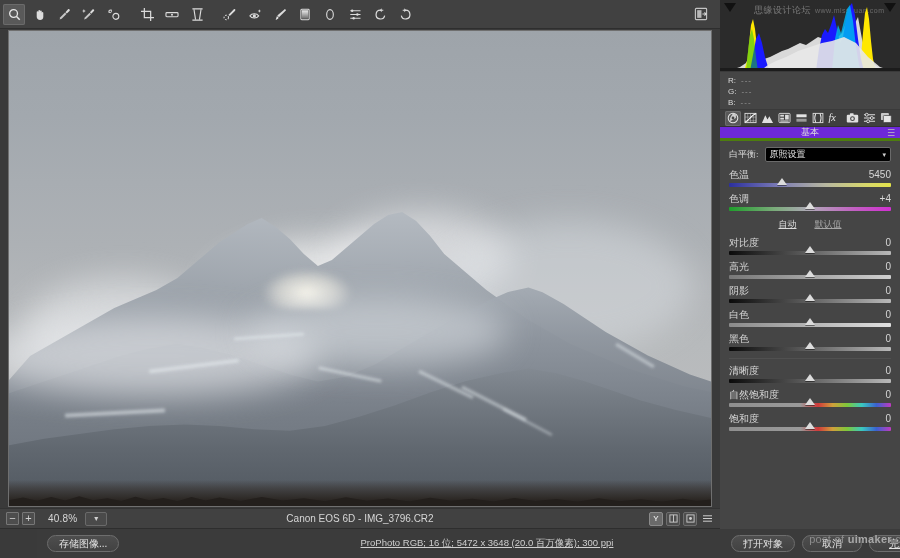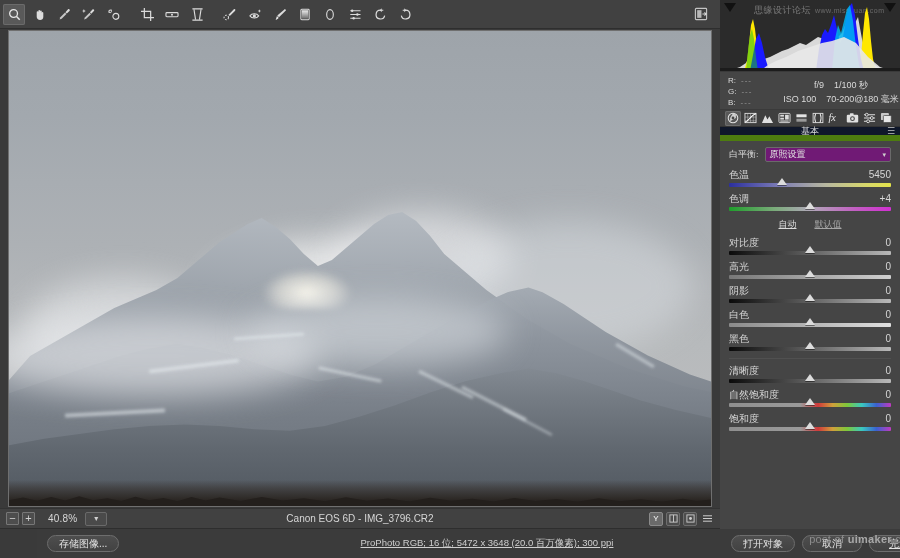--- a/index.html
+++ b/index.html
@@ -194,32 +194,32 @@
     height:17px; background:#3f3f3f; display:flex; align-items:center;
     padding-left:5px; gap:1px; border-bottom:1px solid #323232;
   }
   .tab {
     width:16px; height:15px; display:flex; align-items:center; justify-content:center;
     color:#d5d5d5; cursor:pointer; border-radius:2px;
   }
   .tab.sel { background:#595959; box-shadow: inset 0 0 0 1px #6d6d6d; }
 
   .paneltitle {
-    height:14px; background:#0f172a; position:relative;
+    height:14px; background:#6d28d9; position:relative;
     display:flex; align-items:center; justify-content:center;
-    font-size:9px; color:#e0e0e0; border-bottom:6px solid #4d7c0f;
+    font-size:9px; color:#e0e0e0; border-bottom:3px solid #4d7c0f;
   }
   .paneltitle .hamb { position:absolute; right:5px; color:#c0c0c0; font-size:9px; cursor:pointer; }
 
   .panelbody { padding:6px 9px 0 9px; }
 
   .wbrow { display:flex; align-items:center; margin-bottom:7px;font-family:Liberation Serif, serif; }
   .wblabel { font-size:9px; color:#d8d8d8; margin-right:6px; white-space:nowrap; }
   .wbselect {
-    flex:1; height:15px; background:#701a75; border:1px solid #6a6a6a; border-radius:2px;
+    flex:1; height:15px; background:#000000; border:1px solid #6a6a6a; border-radius:2px;
     display:flex; align-items:center; padding:0 4px; font-size:9px; color:#e2e2e2;
     cursor:pointer; position:relative;
   }
   .wbselect .cv { position:absolute; right:4px; font-size:7px; color:#cfcfcf; }
 
   .sl { margin-bottom:6px; }
   .slhead { display:flex; justify-content:space-between; align-items:center; font-size:10px; line-height:11px; }
   .slname { color:#d6d6d6; }
   .slval { color:#d6d6d6; min-width:24px; text-align:right; }
   .track {
@@ -460,30 +460,20 @@
         <rect x="0" y="69" width="180" height="3" fill="#1c1c1c"></rect>
       </svg>
     </div>
 
     <div class="exif">
       <div class="rgbcol">
         <div><b>R:</b><i>---</i></div>
         <div><b>G:</b><i>---</i></div>
         <div><b>B:</b><i>---</i></div>
       </div>
-      <div class="exifcol">
-        <div class="exifrow">
-          <span>f/9</span>
-          <span>1/100 秒</span>
-        </div>
-        <div class="exifrow">
-          <span>ISO 100</span>
-          <span>70-200@180 毫米</span>
-        </div>
-      </div>
     </div>
 
     <div class="tabs">
       <div class="tab sel">
         <svg width="12" height="12" viewBox="0 0 13 13">
             <circle cx="6.5" cy="6.5" r="5.2" fill="none" stroke="#e4e4e4" stroke-width="1.1"></circle>
             <path d="M6.5 1.3 L9.6 3 L9.6 6.5 L3.4 10 L3.4 6.5 Z" fill="#e4e4e4" opacity=".85"></path>
             <circle cx="6.5" cy="6.5" r="1.5" fill="#454545"></circle>
           </svg>
       </div>

